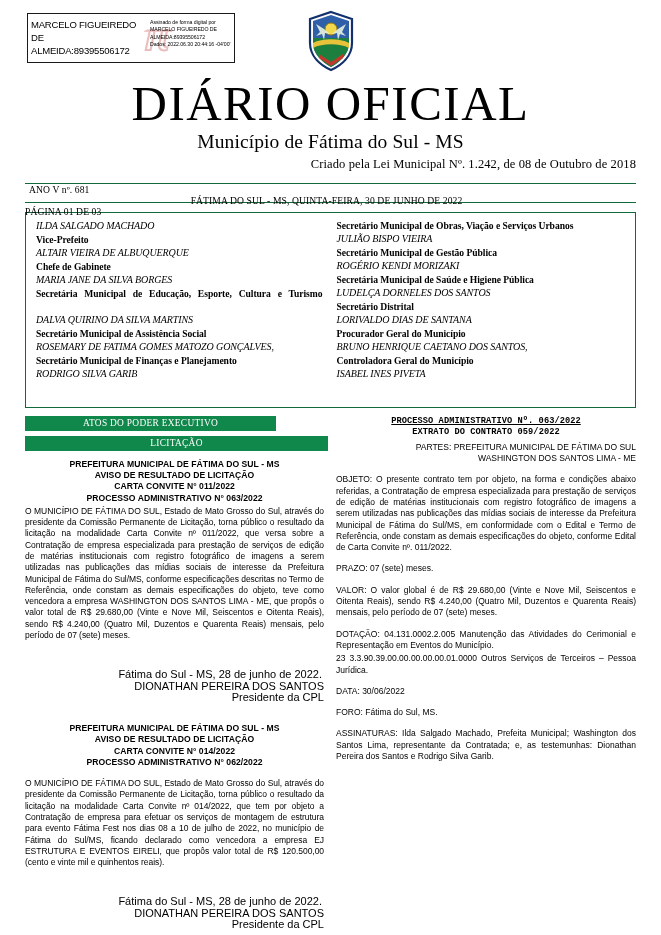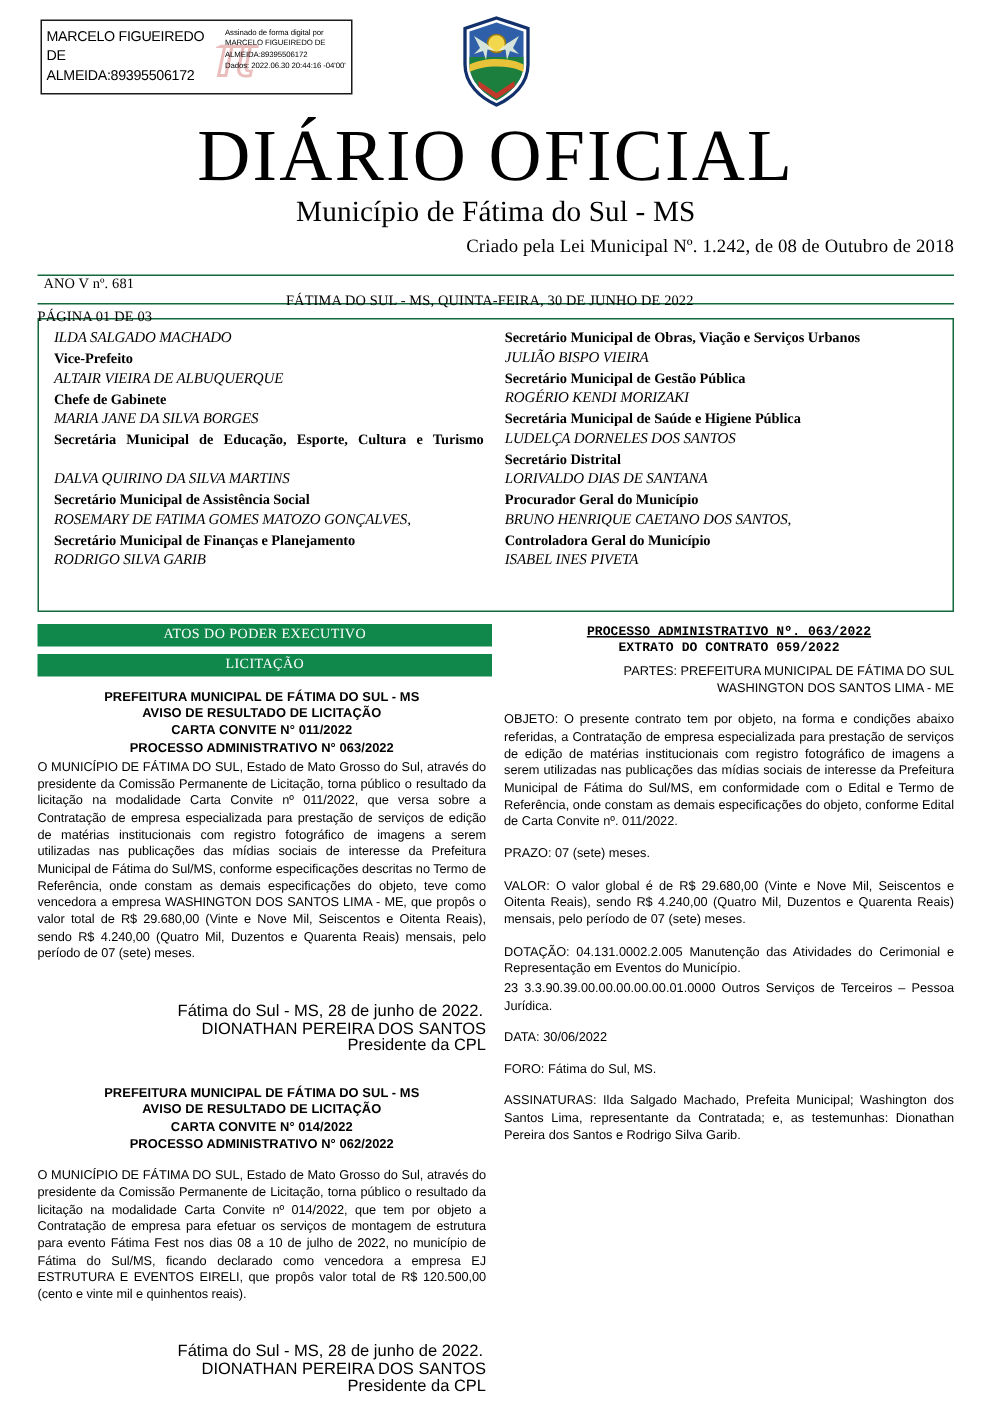--- a/index.html
+++ b/index.html
@@ -144,21 +144,21 @@
   
   .banner {
     background: #11884b;
     color: #ffffff;
     text-align: center;
     font-size: 9.4px;
     letter-spacing: .3px;
     line-height: 12px;
     padding: 1px 0 2px 0;
   }
-  .banner-atos { margin: 8px 0 0 0; width: 303px; }
+  .banner-atos { margin: 8px 0 0 0; width: 251px; }
   .banner-lic  { margin: 5px 0 0 0; width: 303px; }
 
   
   .columns {
     display: flex;
     margin-top: 0px;
     position: relative;
   }
   .col {
     width: 303px;

